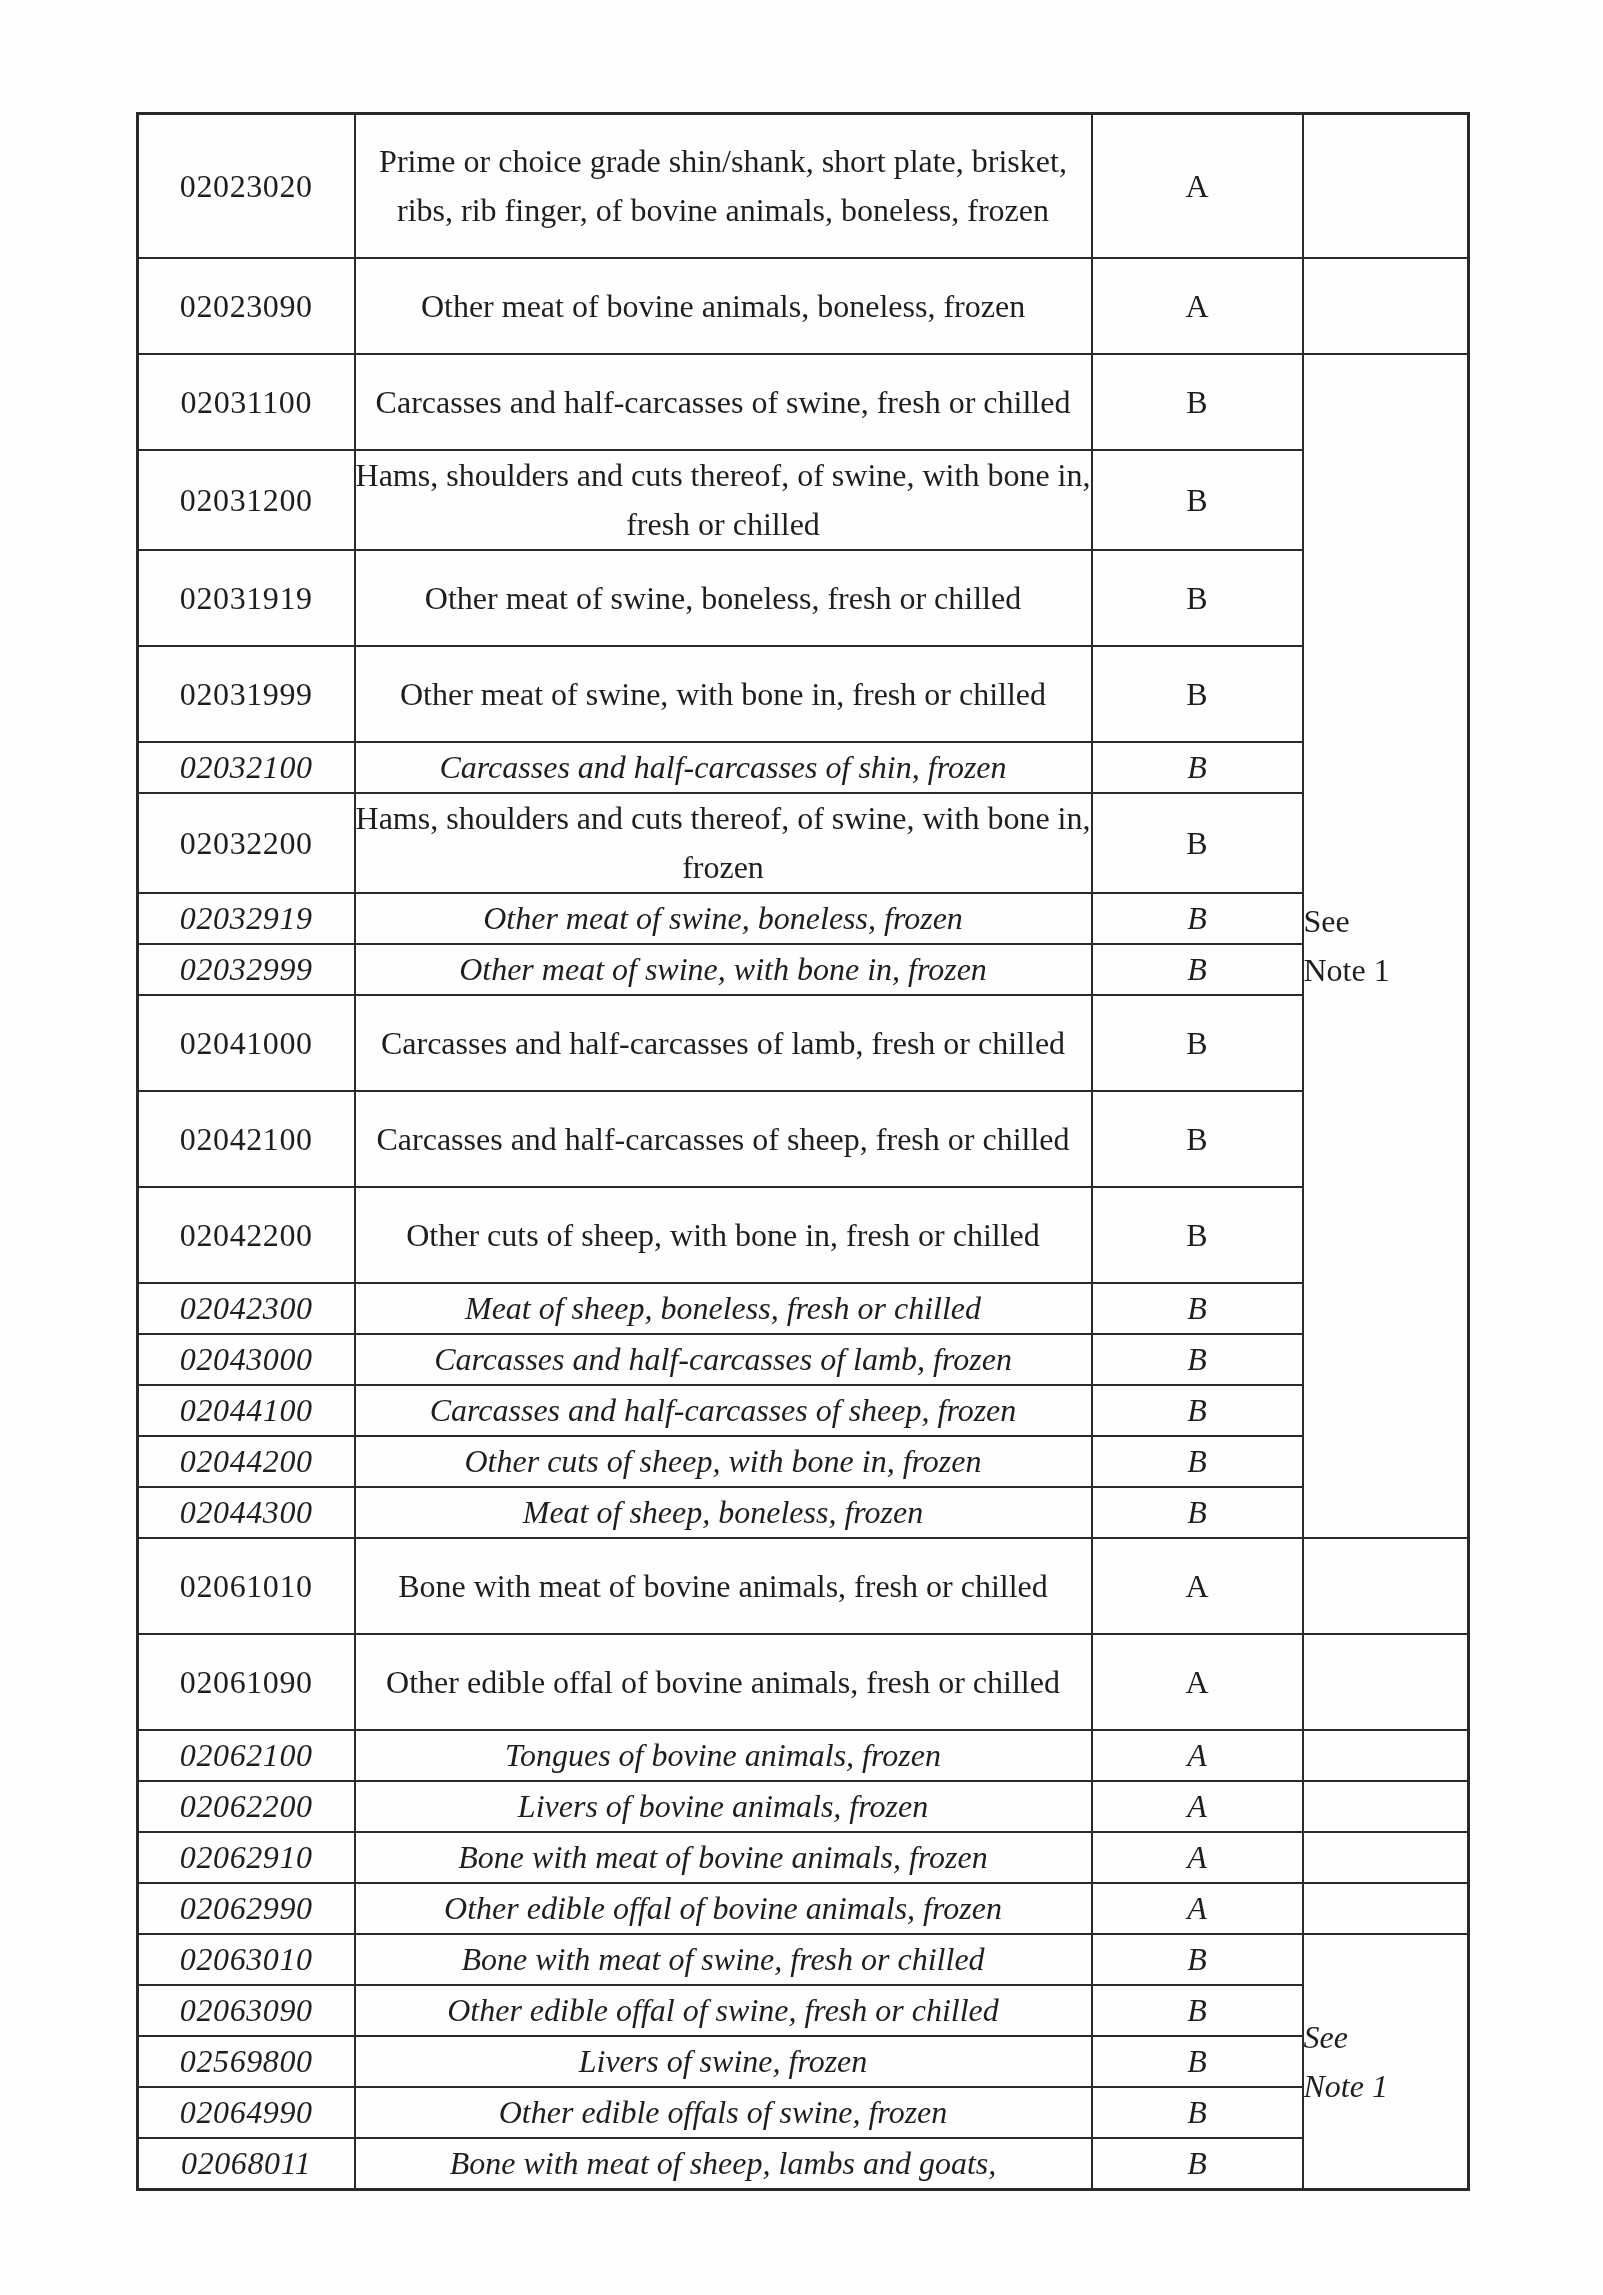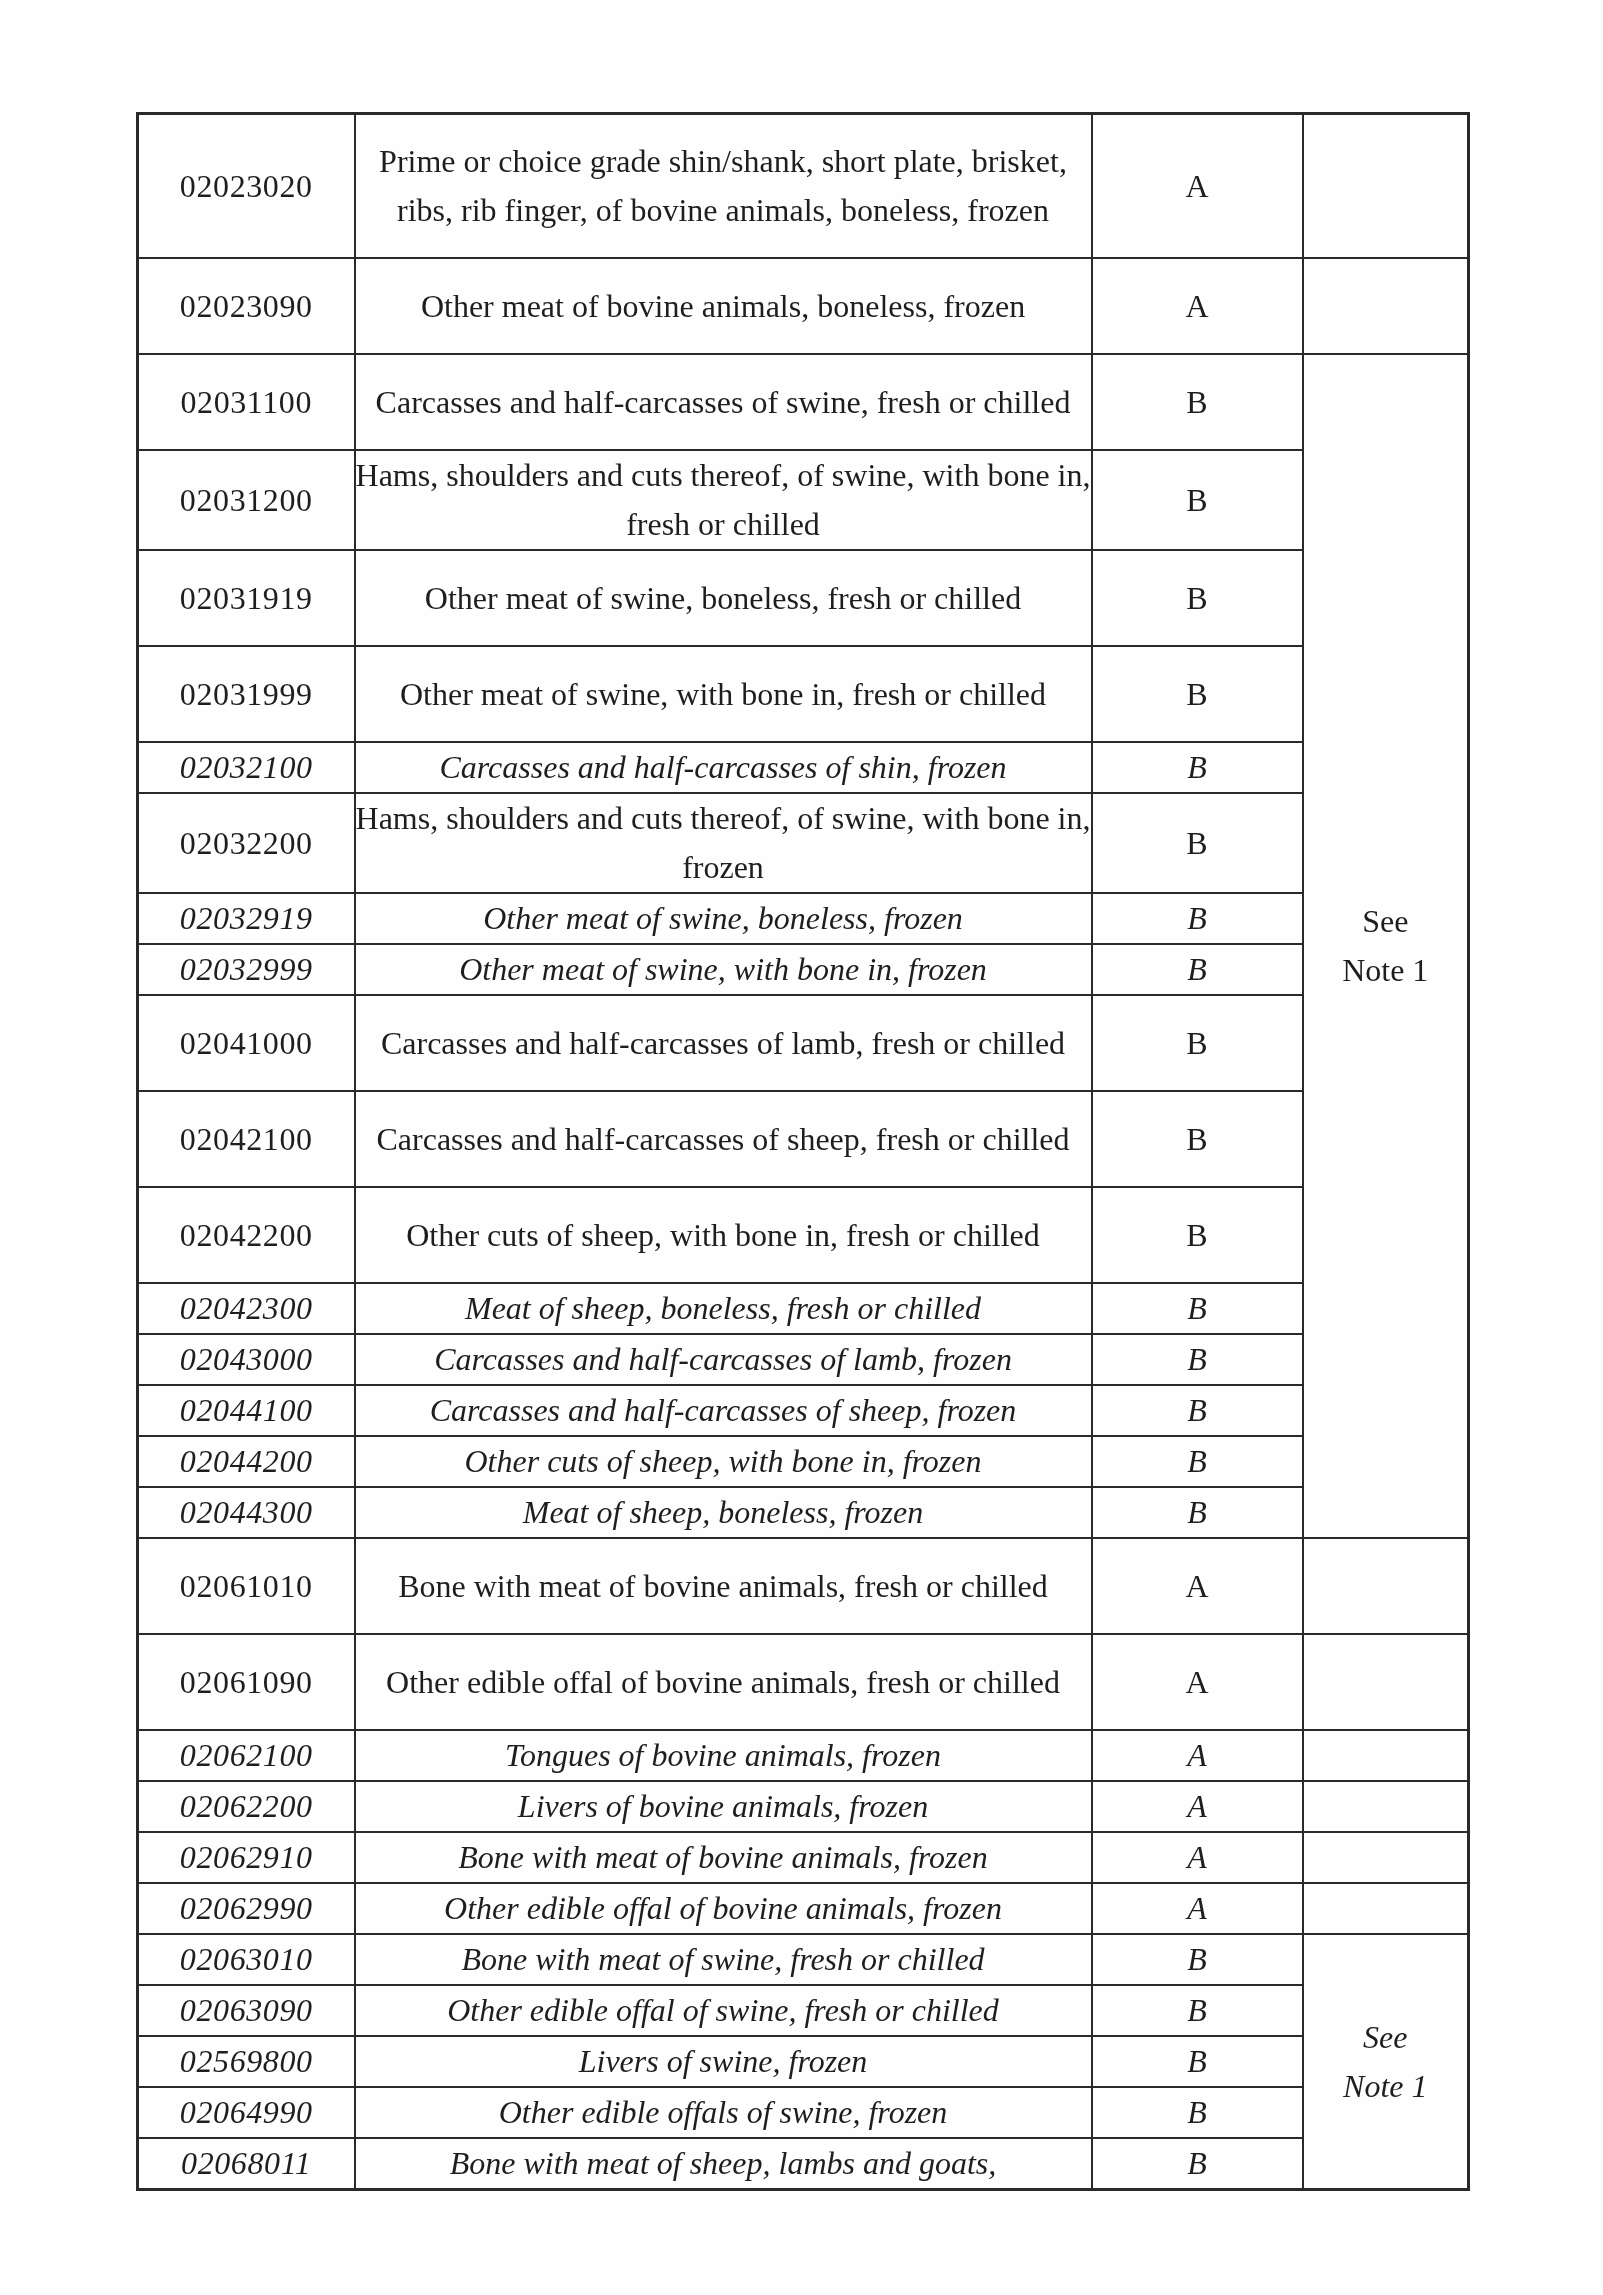--- a/index.html
+++ b/index.html
@@ -50,21 +50,20 @@
   td.desc {
     text-align: center;
     padding-left: 12px;
     padding-right: 8.3px;
     margin-left: 18px;
   }
   td.cat {
     text-align: center;
   }
   td.note {
-    text-align: center;
     line-height: 49px;
   }
   tr.h1 td { height: 45px; font-style: italic; }
   tr.h2 td { height: 94px; }
   tr.h3 td { height: 142px; }
 </style>
 </head>
 <body>
 
 <div class="page">

